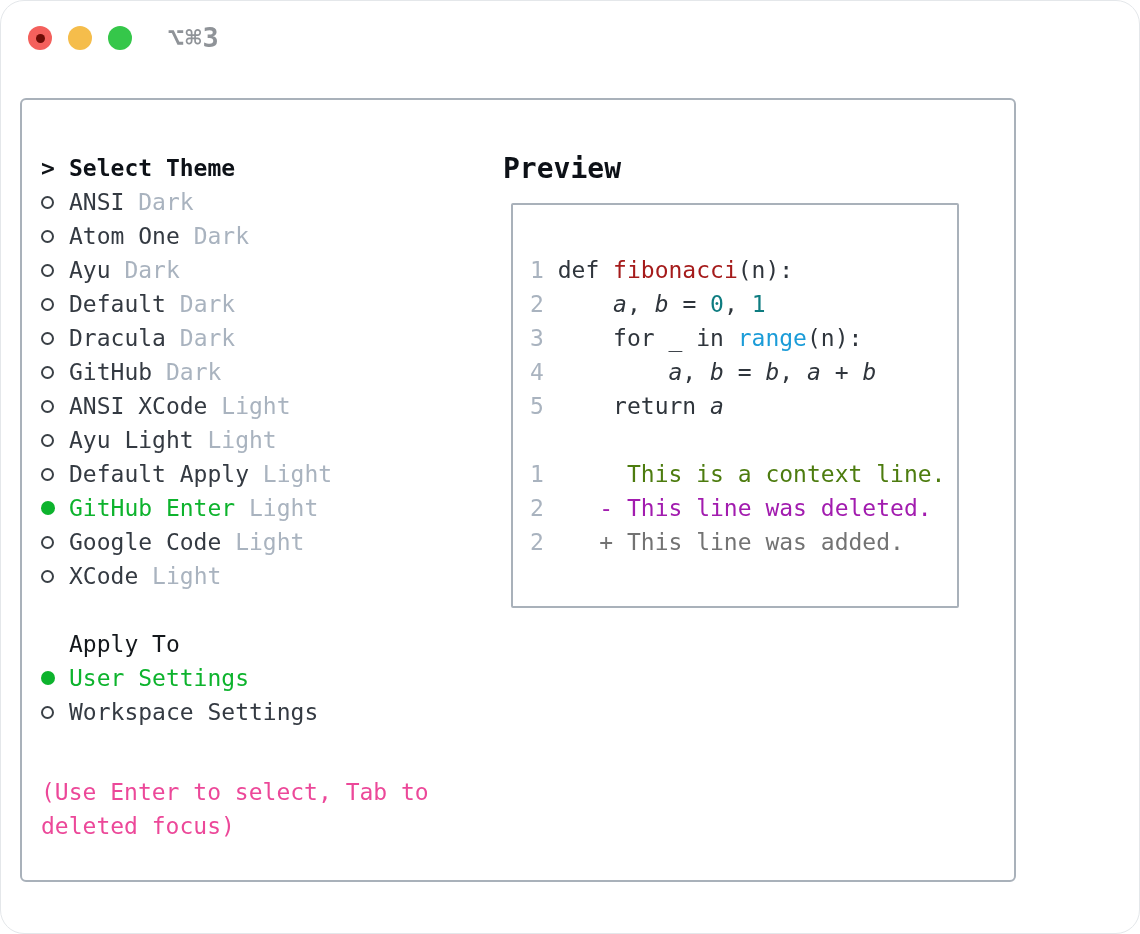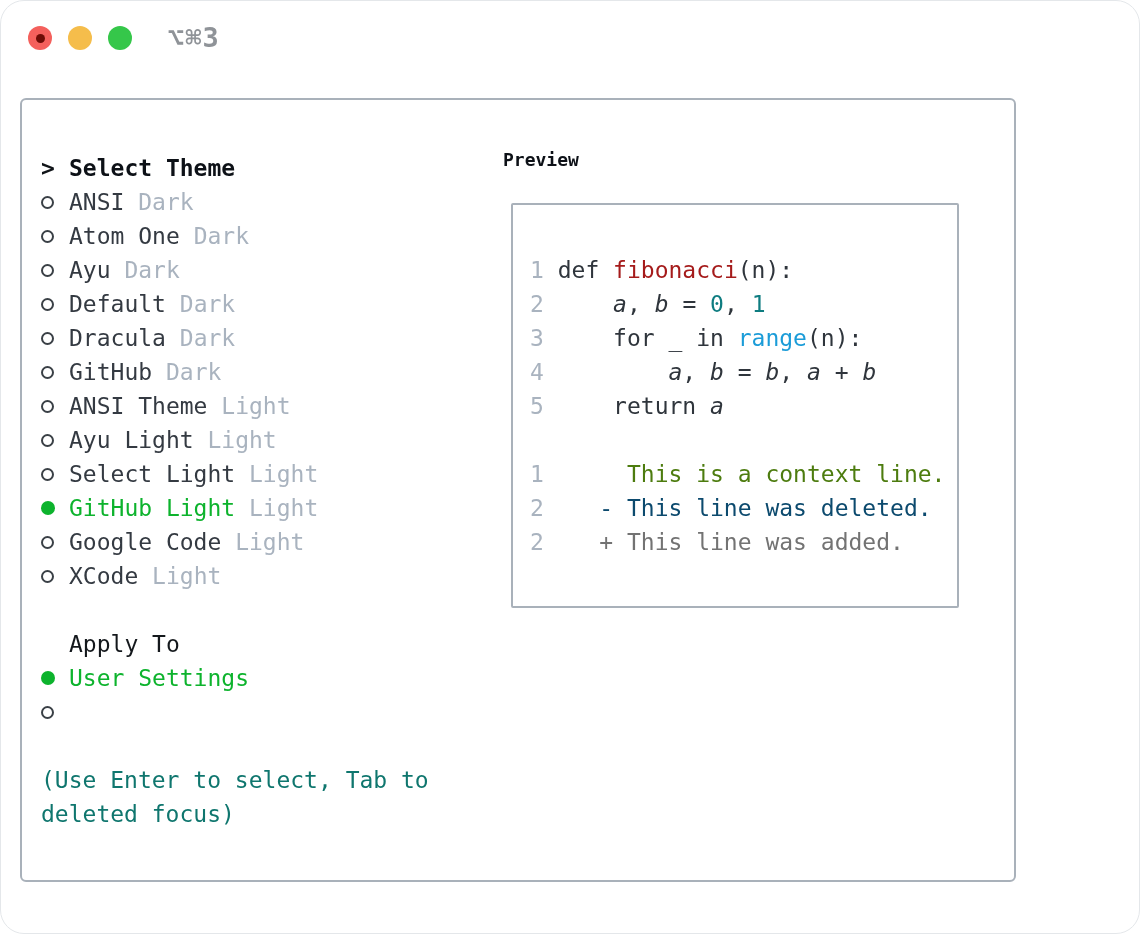--- a/index.html
+++ b/index.html
@@ -42,40 +42,40 @@
   .spacer-row { height:34px; }
   .marker { display:flex; align-items:center; width:28px; flex:0 0 28px; }
   .cursor-glyph { font-weight:bold; color:#101418; }
   .ring { width:13px; height:13px; border:2px solid #3a4046; border-radius:50%; }
   .dot  { width:14px; height:14px; background:#0db32d; border-radius:50%; }
   .hdr    { font-weight:bold; color:#0d1117; }
   .subhdr { color:#14181c; }
   .label   { color:#343a42; }
   .label.sel { color:#0db32d; }
   .variant { color:#a9b3bf;text-align:right; }
-  .help { margin-top:0; color:#0f766e; font-size:23px; }
+  .help { margin-top:12px; color:#ec4899; font-size:23px; }
   .help div { height:34px; line-height:34px; white-space:pre; }
 
   
-  .preview-header { position:absolute; left:481px; top:42px; height:34px;
-                    display:flex; align-items:center; font-size:18px;justify-content:flex-end; }
+  .preview-header { position:absolute; left:481px; top:51px; height:34px;
+                    display:flex; align-items:center; font-size:28px;justify-content:flex-end; }
   .preview-box {
     position:absolute; left:489px; top:103px; width:448px; height:405px;
     border:2px solid #a9b1ba; border-radius:2px; background:#ffffff; overflow:hidden;
   }
   #preview-code { padding:48px 0 0 17px; font-size:23px; font-family:inherit; }
   #preview-code .cl { height:34px; line-height:34px; white-space:pre; }
   .ln     { color:#a9b3bf; }
   .tk-k   { color:#2f353c; }
   .tk-fn  { color:#a51b1b; }
   .tk-v   { color:#2f353c; font-style:italic; }
   .tk-num { color:#0e7c80; }
   .tk-call{ color:#1b9cd8; }
   .tk-ctx { color:#4d7c0f; }
-  .tk-del { color:#0c4a6e; }
+  .tk-del { color:#a21caf; }
   .tk-add { color:#737373; }
 </style>
 </head>
 <body>
 
 <div class="window">
 
   <div class="titlebar">
     <div class="lights">
       <span class="light red"></span>
@@ -93,38 +93,38 @@
         <span class="hdr">Select Theme</span>
       </div>
 
       <div id="theme-items">
           <div class="row"><span class="marker"><i class="ring"></i></span><span class="label">ANSI</span><span class="variant"> Dark</span></div>
           <div class="row"><span class="marker"><i class="ring"></i></span><span class="label">Atom One</span><span class="variant"> Dark</span></div>
           <div class="row"><span class="marker"><i class="ring"></i></span><span class="label">Ayu</span><span class="variant"> Dark</span></div>
           <div class="row"><span class="marker"><i class="ring"></i></span><span class="label">Default</span><span class="variant"> Dark</span></div>
           <div class="row"><span class="marker"><i class="ring"></i></span><span class="label">Dracula</span><span class="variant"> Dark</span></div>
           <div class="row"><span class="marker"><i class="ring"></i></span><span class="label">GitHub</span><span class="variant"> Dark</span></div>
-          <div class="row"><span class="marker"><i class="ring"></i></span><span class="label">ANSI Theme</span><span class="variant"> Light</span></div>
+          <div class="row"><span class="marker"><i class="ring"></i></span><span class="label">ANSI XCode</span><span class="variant"> Light</span></div>
           <div class="row"><span class="marker"><i class="ring"></i></span><span class="label">Ayu Light</span><span class="variant"> Light</span></div>
-          <div class="row"><span class="marker"><i class="ring"></i></span><span class="label">Select Light</span><span class="variant"> Light</span></div>
-          <div class="row"><span class="marker"><i class="dot"></i></span><span class="label sel">GitHub Light</span><span class="variant"> Light</span></div>
+          <div class="row"><span class="marker"><i class="ring"></i></span><span class="label">Default Apply</span><span class="variant"> Light</span></div>
+          <div class="row"><span class="marker"><i class="dot"></i></span><span class="label sel">GitHub Enter</span><span class="variant"> Light</span></div>
           <div class="row"><span class="marker"><i class="ring"></i></span><span class="label">Google Code</span><span class="variant"> Light</span></div>
           <div class="row"><span class="marker"><i class="ring"></i></span><span class="label">XCode</span><span class="variant"> Light</span></div>
         </div>
 
       <div class="spacer-row"></div>
 
       <div class="row">
         <span class="marker"></span>
         <span class="subhdr">Apply To</span>
       </div>
 
       <div id="apply-options">
           <div class="row"><span class="marker"><i class="dot"></i></span><span class="label sel">User Settings</span></div>
-          <div class="row"><span class="marker"><i class="ring"></i></span></div>
+          <div class="row"><span class="marker"><i class="ring"></i></span><span class="label">Workspace Settings</span></div>
         </div>
 
       <div class="spacer-row"></div>
 
       <div class="help">
         <div>(Use Enter to select, Tab to</div>
         <div>deleted focus)</div>
       </div>
     </div>
 

